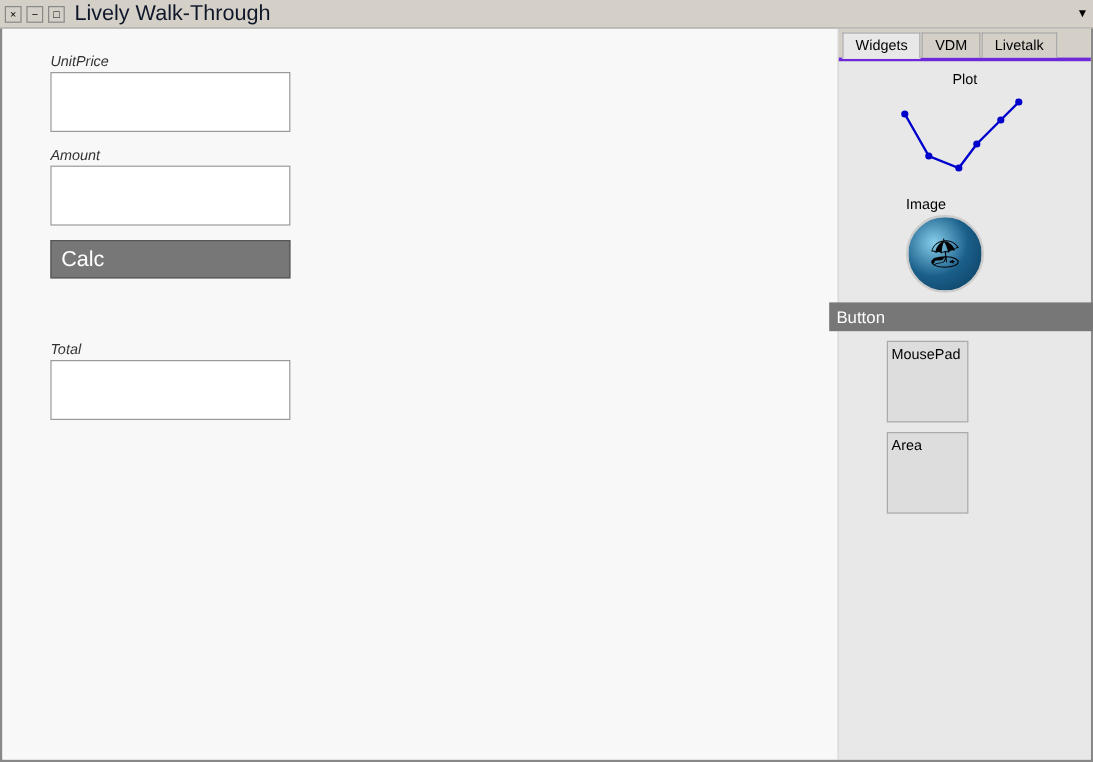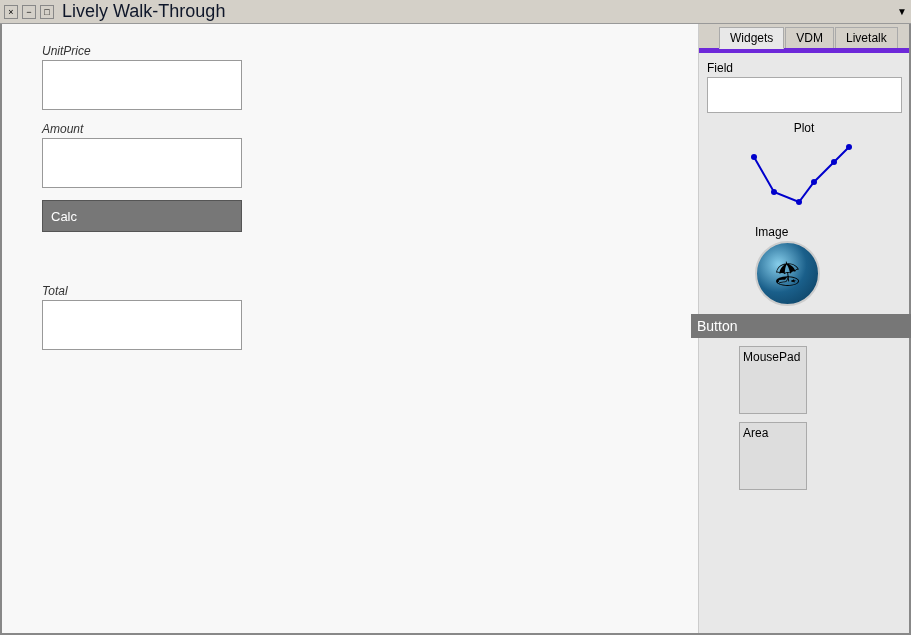--- a/index.html
+++ b/index.html
@@ -88,21 +88,21 @@
       font-size: 12px;
       resize: none;
     }
 
     .calc-button {
       width: 200px;
       height: 32px;
       background: #777;
       color: #fff;
       border: 1px solid #555;
-      font-size: 13px;
+      font-size: 18px;
       cursor: pointer;
       text-align: left;
       padding-left: 8px;
     }
 
     .total-group {
       display: flex;
       flex-direction: column;
       margin-top: 40px;
     }
@@ -111,23 +111,23 @@
     .right-panel {
       width: 210px;
       background: #e8e8e8;
       display: flex;
       flex-direction: column;
     }
 
     
     .tabs-bar {
       display: flex;
-      border-bottom: 5px solid #6d28d9;
-      background: #d4d0c8;
-      padding: 3px 3px 0 20px;
+      border-bottom: 3px solid #6d28d9;
+      background: #d4d0c8;
+      padding: 3px 3px 0 3px;
       gap: 1px;
     }
     .tab {
       padding: 3px 10px;
       font-size: 12px;
       border: 1px solid #aaa;
       border-bottom: none;
       background: #d4d0c8;
       cursor: pointer;
       color: #000;
@@ -263,24 +263,20 @@
   <div class="right-panel">
 
     <div class="tabs-bar">
       <div class="tab active">Widgets</div>
       <div class="tab">VDM</div>
       <div class="tab">Livetalk</div>
     </div>
 
     <div class="right-content">
 
-      <div class="widget-field-section">
-        <div class="widget-label">Field</div>
-        <div class="widget-field-box"></div>
-      </div>
 
       <div class="widget-plot-section">
         <div class="widget-label">Plot</div>
         <div class="plot-canvas">
           <svg width="120" height="75">
 
             <polyline points="10,20 30,55 55,65 70,45 90,25 105,10" stroke="#0000cc" stroke-width="2" fill="none"></polyline>
 
             <circle cx="10" cy="20" r="3" fill="#0000cc"></circle>
             <circle cx="30" cy="55" r="3" fill="#0000cc"></circle>

